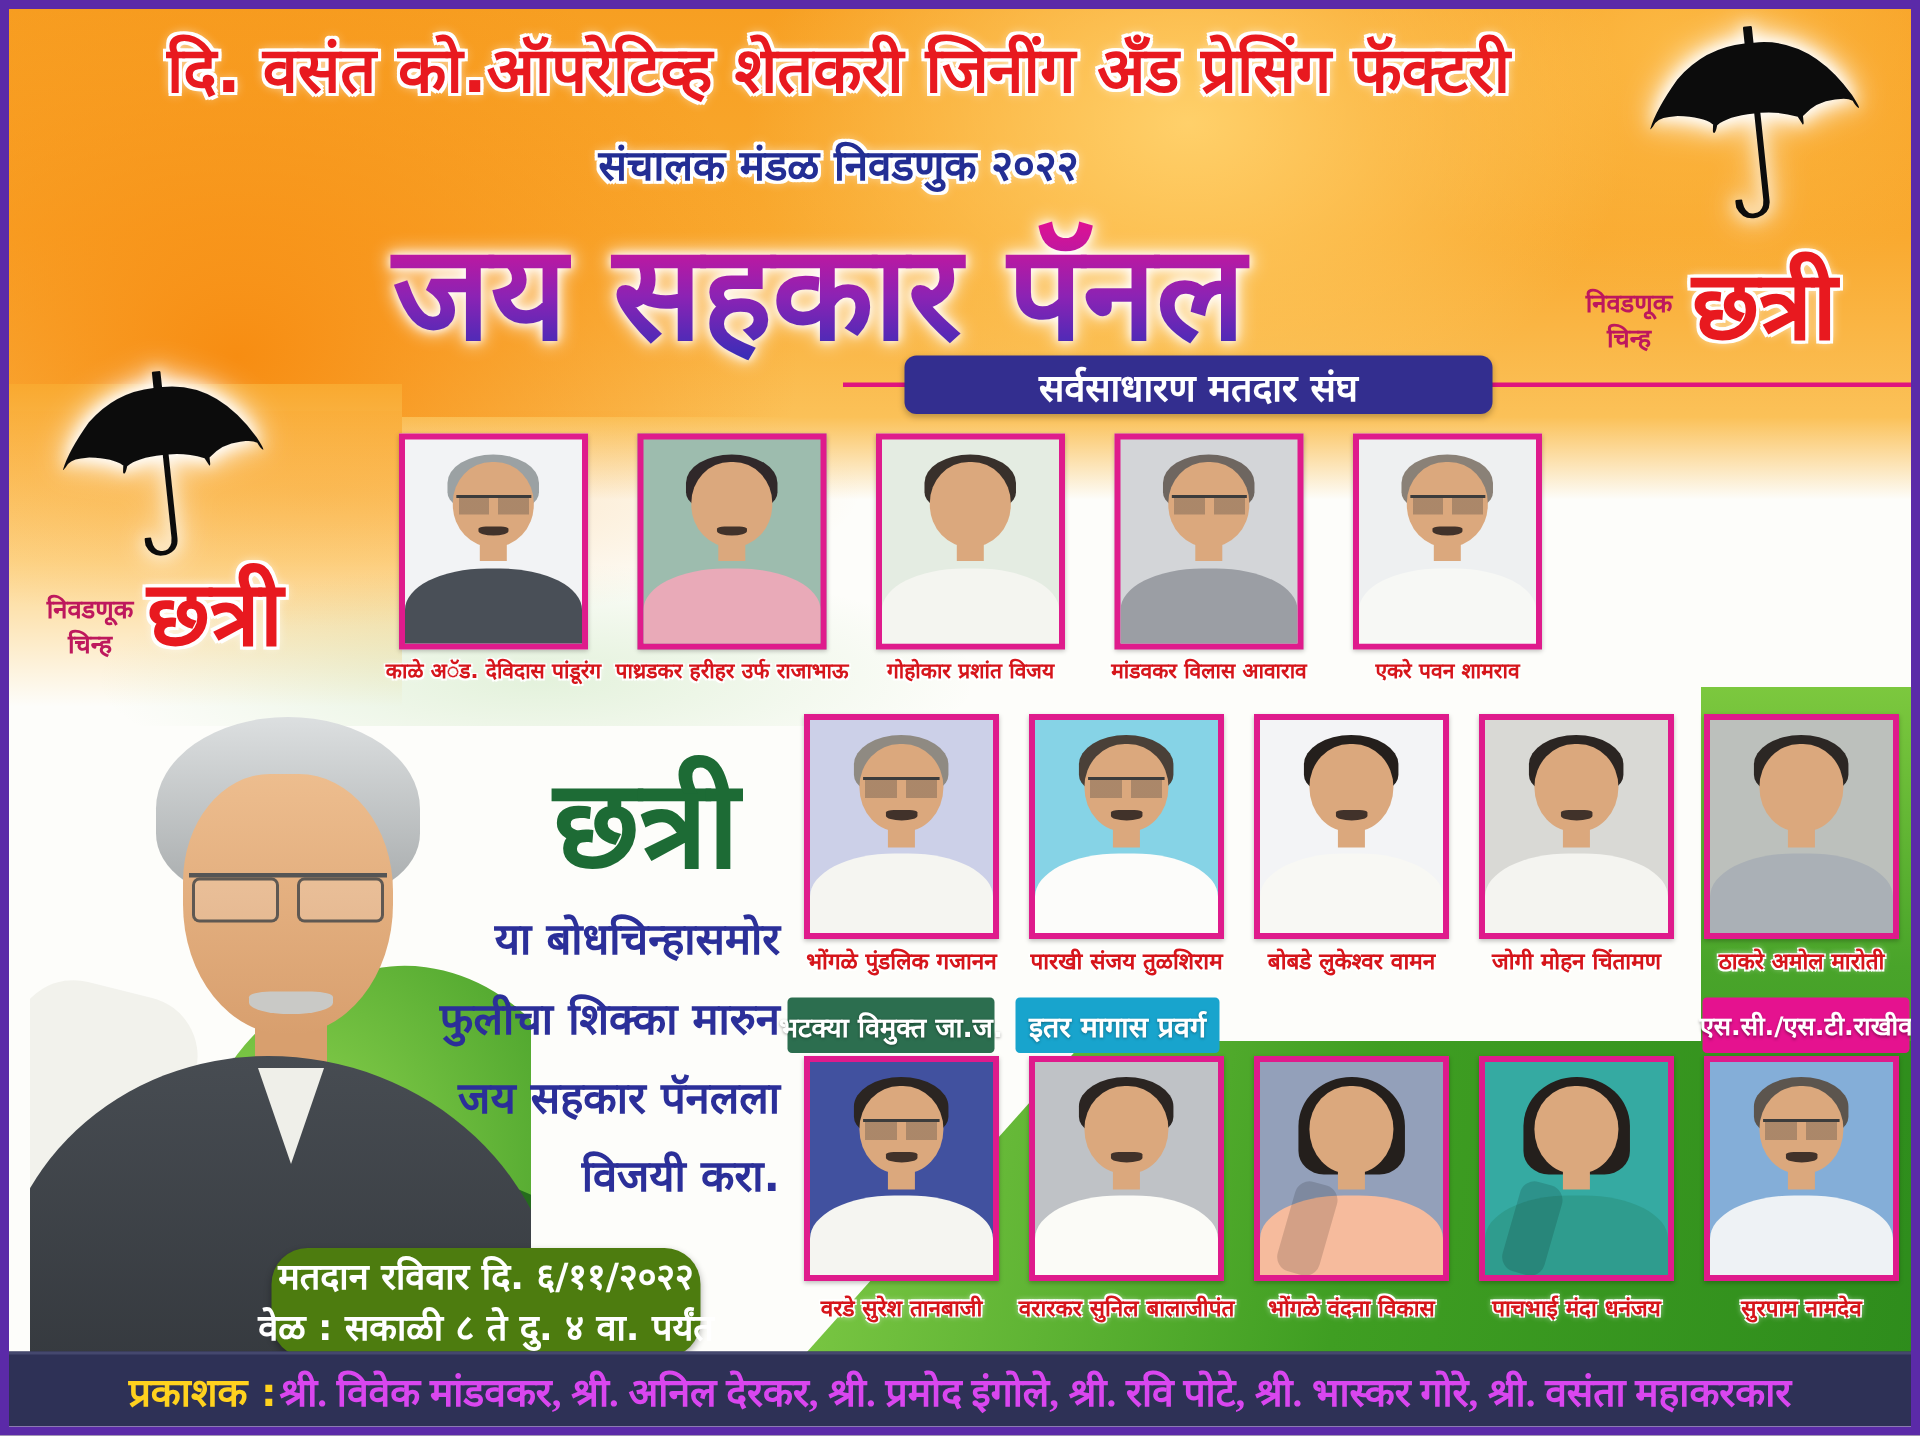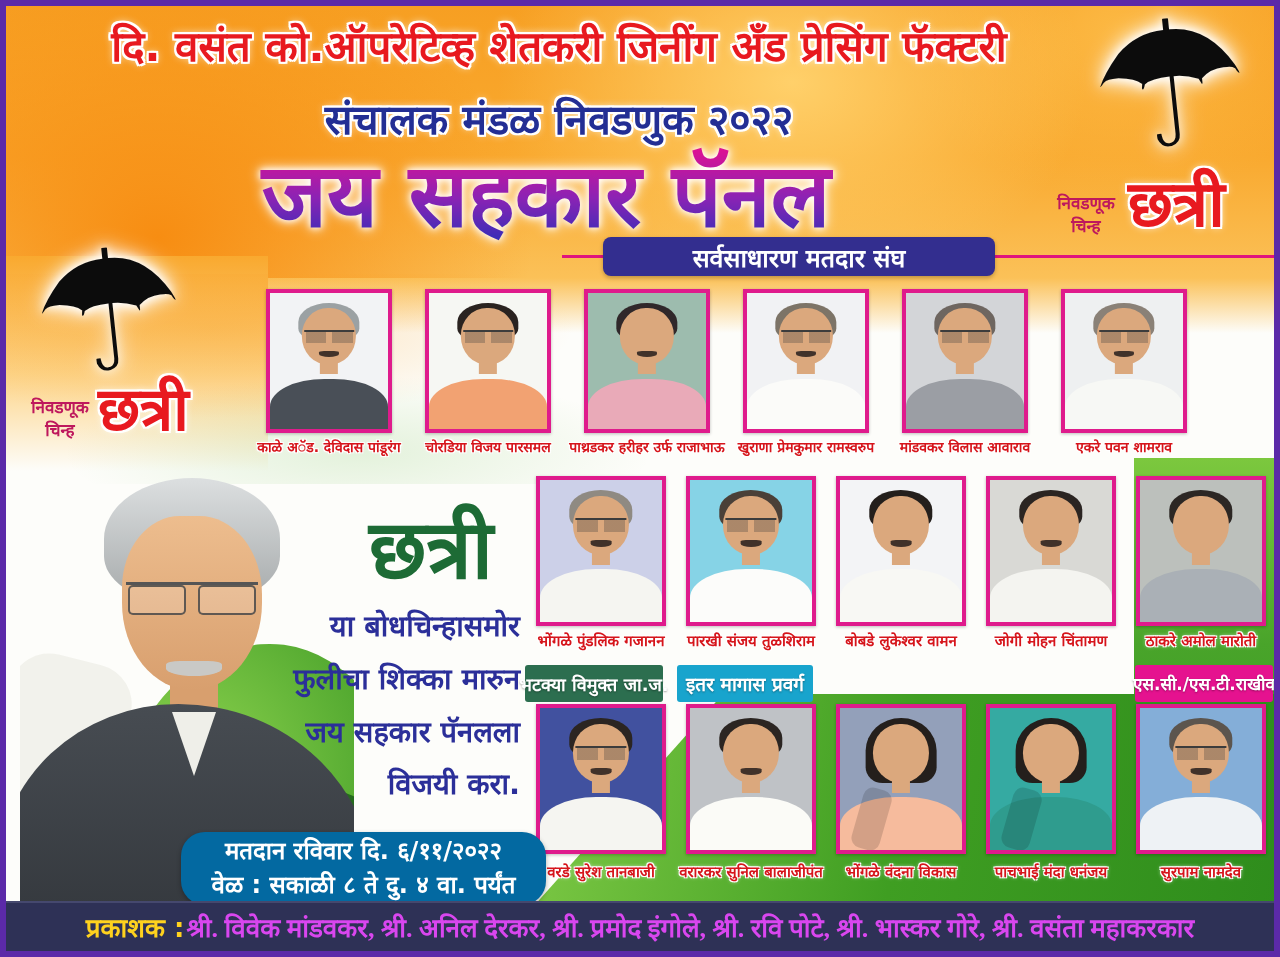--- a/index.html
+++ b/index.html
@@ -26,21 +26,21 @@
   .bg-right-green{left:1128px;top:452px;width:146px;height:465px;
     background:linear-gradient(180deg,#7cc83e,#49a42a 40%,#2f8f1f);}
   .bg-bottom-green{left:430px;top:688px;width:844px;height:227px;
     background:linear-gradient(100deg,#8ed44e,#3f9e22 55%,#2e8c1c);
     clip-path:polygon(34% 0,100% 0,100% 100%,10% 100%);}
 
   
   .outline-w{text-shadow:-2px -2px 0 #fff,2px -2px 0 #fff,-2px 2px 0 #fff,2px 2px 0 #fff,0 -2px 0 #fff,0 2px 0 #fff,-2px 0 0 #fff,2px 0 0 #fff,0 0 8px #fff;}
   .hdr1{left:14px;top:10px;width:1078px;text-align:center;font-size:42px;font-weight:bold;
     color:#e8191f;white-space:nowrap;z-index:5;}
-  .hdr2{left:14px;top:84px;width:1078px;text-align:center;font-size:41px;font-weight:bold;
+  .hdr2{left:14px;top:84px;width:1078px;text-align:center;font-size:28px;font-weight:bold;
     color:#232e94;white-space:nowrap;z-index:5;}
   .main-title{left:40px;top:126px;width:1000px;text-align:center;font-size:88px;font-weight:bold;
     white-space:nowrap;z-index:5;
     background:linear-gradient(180deg,#f00d8c 5%,#8b23b4 55%,#2b2fb8 95%);
     -webkit-background-clip:text;background-clip:text;color:transparent;-webkit-text-fill-color:transparent;
     filter:drop-shadow(0 0 3px #fff) drop-shadow(0 0 6px #fff);}
   .divider{left:556px;top:249px;width:712px;height:3px;background:#e0147e;z-index:4;}
   .const-band{left:597px;top:231px;width:392px;height:39px;background:#332e8f;border-radius:8px;
     color:#fff;font-size:25px;font-weight:bold;display:flex;align-items:center;justify-content:center;
     z-index:5;box-shadow:0 2px 4px rgba(0,0,0,.25);white-space:nowrap;}
@@ -56,21 +56,21 @@
   .sym-label-l{left:6px;top:390px;width:96px;}
   .sym-name{font-weight:bold;color:#e8191f;z-index:5;white-space:nowrap;}
   .sym-name-r{left:1122px;top:152px;font-size:64px;}
   .sym-name-l{left:92px;top:360px;font-size:60px;}
 
   
   .msg-symbol{left:340px;top:484px;width:170px;text-align:center;font-size:82px;font-weight:bold;
     color:#1d6b35;z-index:3;}
   .msg-lines{left:252px;top:594px;width:262px;text-align:right;font-size:29px;font-weight:bold;
     color:#2b2f99;line-height:1.82;z-index:3;white-space:nowrap;}
-  .datebox{left:175px;top:826px;width:365px;height:73px;background:#0369a1;border-radius:24px;
+  .datebox{left:175px;top:826px;width:286px;height:73px;background:#4d7c0f;border-radius:24px;
     color:#fff;display:flex;flex-direction:column;justify-content:center;align-items:center;
     font-size:24px;font-weight:bold;line-height:1.4;z-index:6;box-shadow:0 2px 5px rgba(0,0,0,.3);white-space:nowrap;}
 
   
   .leader{left:14px;top:458px;width:334px;height:445px;overflow:hidden;z-index:2;}
   .leader div{position:absolute;}
   .ld-leaf1{right:-55px;top:185px;width:290px;height:335px;background:radial-gradient(circle at 30% 30%,#8fd44f,#49a22b 70%);border-radius:58% 42% 55% 45%;transform:rotate(-18deg);}
   .ld-leaf2{left:-45px;bottom:-70px;width:250px;height:250px;background:#2f7d22;border-radius:50% 60% 40% 55%;transform:rotate(24deg);}
   .ld-leaf3{left:115px;bottom:-85px;width:270px;height:205px;background:#256b1d;border-radius:60% 50% 45% 55%;transform:rotate(-12deg);}
   .ld-sleeve{left:-34px;bottom:-12px;width:124px;height:265px;background:#f2f2ec;transform:rotate(14deg);border-radius:40px;}
@@ -182,46 +182,35 @@
         <div class="photo glasses mustache" style="--pbg: #f2f3f5; --shirt: #494f57; --hair: #9ba1a3;">
           <div class="p-hair"></div>
           <div class="p-head"></div>
           <div class="p-glasses"></div>
           <div class="p-mustache"></div>
           <div class="p-body"></div>
         </div>
         <div class="pname">काळे अॅड. देविदास पांडूरंग</div>
       </div>
       <div class="cell">
-        <div class="photo glasses" style="--pbg: #f6f7f3; --shirt: #f2a272; --hair: #2a2320;">
-          <div class="p-hair"></div>
-          <div class="p-head"></div>
-          <div class="p-glasses"></div>
-          <div class="p-body"></div>
-        </div>
-        <div class="pname">चोरडिया विजय पारसमल</div>
-      </div>
-      <div class="cell">
         <div class="photo mustache" style="--pbg: #9dbcae; --shirt: #e9aab8; --hair: #30282a;">
           <div class="p-hair"></div>
           <div class="p-head"></div>
           <div class="p-mustache"></div>
           <div class="p-body"></div>
         </div>
         <div class="pname">पाथ्रडकर हरीहर उर्फ राजाभाऊ</div>
       </div>
       <div class="cell">
-        <div class="photo glasses mustache" style="--pbg: #f1f2f4; --shirt: #fbfbf9; --hair: #7d7467;">
-          <div class="p-hair"></div>
-          <div class="p-head"></div>
-          <div class="p-glasses"></div>
-          <div class="p-mustache"></div>
-          <div class="p-body"></div>
-        </div>
-        <div class="pname">खुराणा प्रेमकुमार रामस्वरुप</div>
+        <div class="photo " style="--pbg: #e4ece2; --shirt: #f4f5f0; --hair: #38302b;">
+          <div class="p-hair"></div>
+          <div class="p-head"></div>
+          <div class="p-body"></div>
+        </div>
+        <div class="pname">गोहोकार प्रशांत विजय</div>
       </div>
       <div class="cell">
         <div class="photo glasses" style="--pbg: #d3d5d8; --shirt: #9b9ea4; --hair: #6e6660;">
           <div class="p-hair"></div>
           <div class="p-head"></div>
           <div class="p-glasses"></div>
           <div class="p-body"></div>
         </div>
         <div class="pname">मांडवकर विलास आवाराव</div>
       </div>

